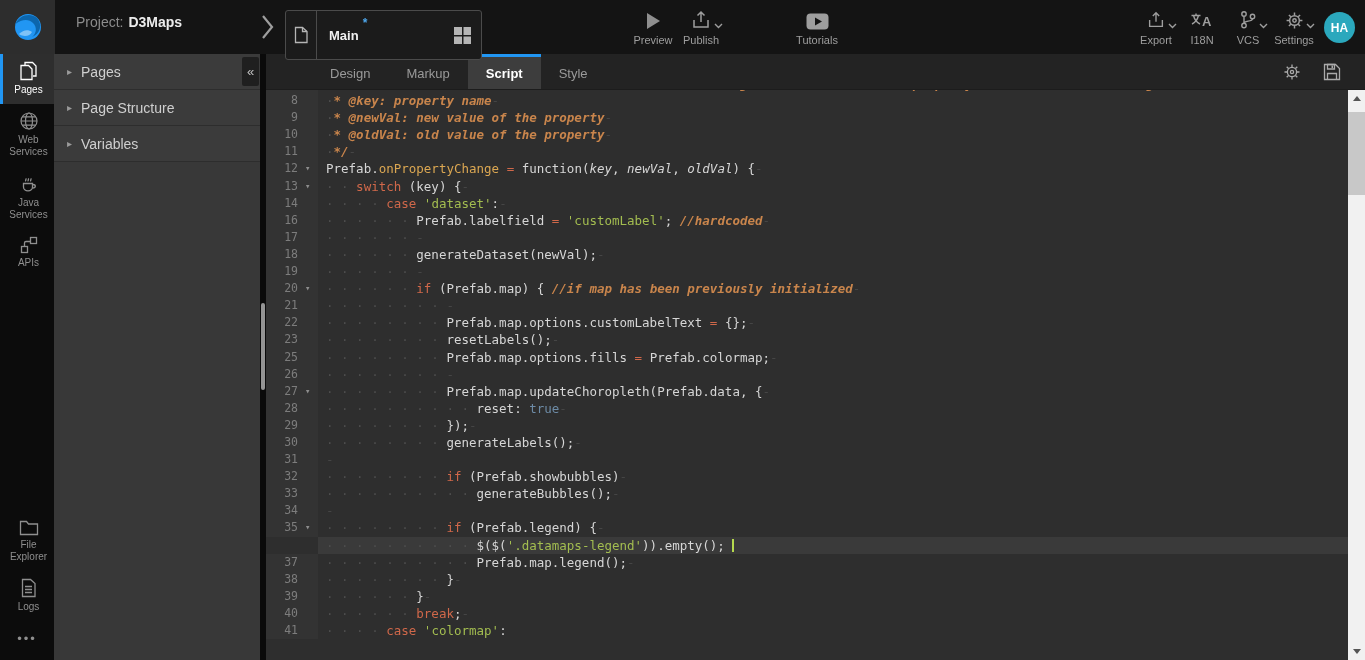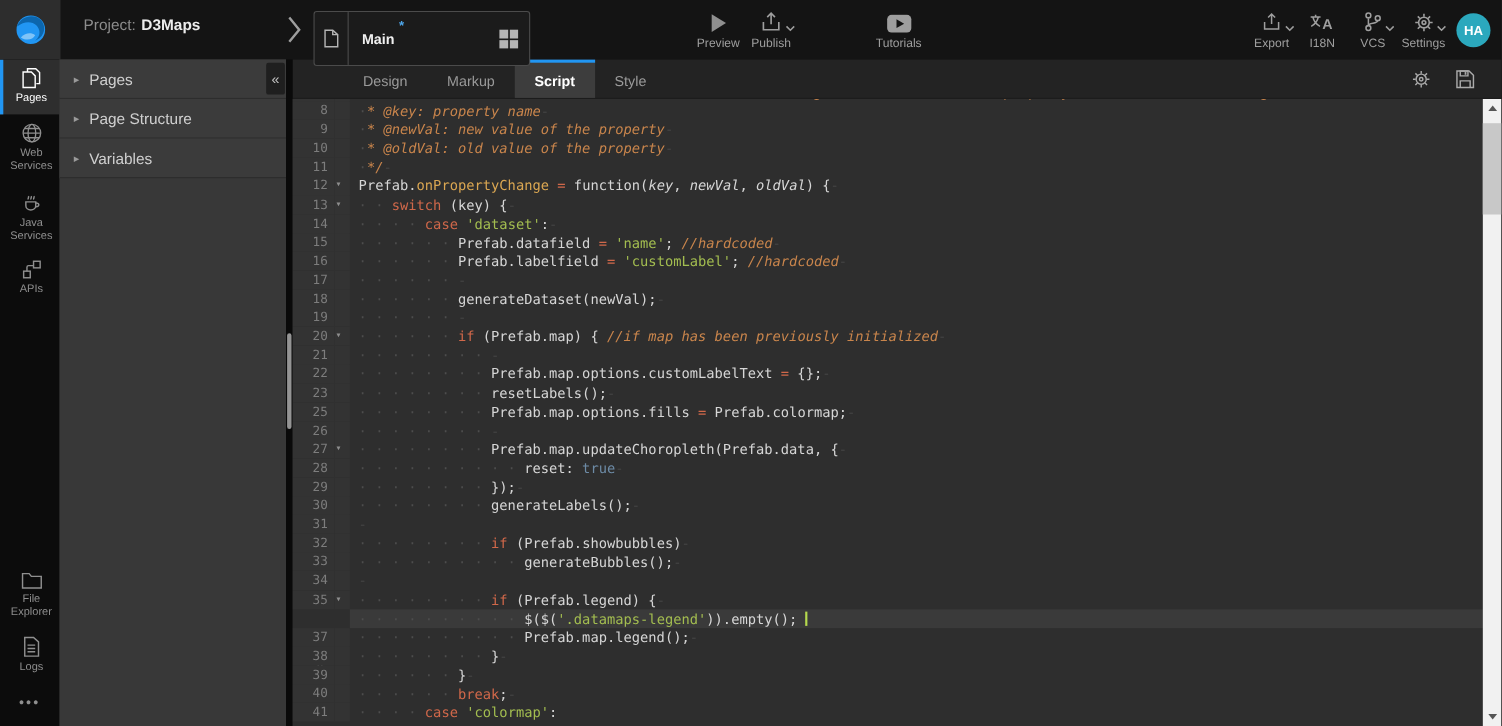--- a/index.html
+++ b/index.html
@@ -76,21 +76,21 @@
   .row { display:flex; height:17.1px; line-height:17.1px; white-space:pre;
     font-family:"DejaVu Sans Mono", monospace; }
   .ln { flex:none; width:38px; background:#333333; color:#7d7d7d; font-size:11.5px;
     text-align:right; padding-right:6px; }
   .fold { flex:none; width:14px; background:#333333; color:#8d8d8d; font-size:9px; padding-left:1px; cursor:pointer;}
   .txt { flex:1; padding-left:8px; font-size:12.5px; color:#d6d6d6; }
   .row.active .txt { background:#3a3a3a; }
   .row.active .ln, .row.active .fold { background:#292929;margin-top:45px; }
   .t-p { color:#d6d6d6; }
   .t-k { color:#d0684a; }
-  .t-c { color:#c9854c; font-style:italic; }
+  .t-c { color:#c9854c; font-style:italic;font-weight:bold; }
   .t-s { color:#a3bd50; }
   .t-a { color:#6d8ba6; }
   .t-g { color:#dba752; }
   .t-i { color:#d6d6d6; font-style:italic; }
   .t-ws { color:#4d4d4d; }
   .t-e { color:#454545; }
   .t-cur { display:inline-block; width:2px; height:13px; background:var(--cursor,#b5d94e); vertical-align:-2px; }
 
   
   .vscroll { position:relative; width:17px; background:#f1f1f1; }
@@ -353,21 +353,20 @@
       <div class="editor">
         <div class="code-inner">
             <div class="row"><span class="ln">7</span><span class="fold"></span><span class="txt"><span class="t-c"> * this method will be invoked whenever there is a change in the value of the property that is bound to a widget/variable</span></span></div>
             <div class="row"><span class="ln">8</span><span class="fold"></span><span class="txt"><span class="t-ws">·</span><span class="t-c">* @key: property name</span><span class="t-e">-</span></span></div>
             <div class="row"><span class="ln">9</span><span class="fold"></span><span class="txt"><span class="t-ws">·</span><span class="t-c">* @newVal: new value of the property</span><span class="t-e">-</span></span></div>
             <div class="row"><span class="ln">10</span><span class="fold"></span><span class="txt"><span class="t-ws">·</span><span class="t-c">* @oldVal: old value of the property</span><span class="t-e">-</span></span></div>
             <div class="row"><span class="ln">11</span><span class="fold"></span><span class="txt"><span class="t-ws">·</span><span class="t-c">*/</span><span class="t-e">-</span></span></div>
             <div class="row"><span class="ln">12</span><span class="fold">▾</span><span class="txt"><span class="t-p">Prefab.</span><span class="t-g">onPropertyChange</span><span class="t-p"> </span><span class="t-k">=</span><span class="t-p"> function(</span><span class="t-i">key</span><span class="t-p">, </span><span class="t-i">newVal</span><span class="t-p">, </span><span class="t-i">oldVal</span><span class="t-p">) {</span><span class="t-e">-</span></span></div>
             <div class="row"><span class="ln">13</span><span class="fold">▾</span><span class="txt"><span class="t-ws">· · </span><span class="t-k">switch</span><span class="t-p"> (key) {</span><span class="t-e">-</span></span></div>
             <div class="row"><span class="ln">14</span><span class="fold"></span><span class="txt"><span class="t-ws">· · · · </span><span class="t-k">case</span><span class="t-p"> </span><span class="t-s">'dataset'</span><span class="t-p">:</span><span class="t-e">-</span></span></div>
-            <div class="row"><span class="ln">15</span><span class="fold"></span><span class="txt"><span class="t-ws">· · · · · · </span><span class="t-p">Prefab.datafield </span><span class="t-k">=</span><span class="t-p"> </span><span class="t-s">'name'</span><span class="t-p">; </span><span class="t-c">//hardcoded</span><span class="t-e">-</span></span></div>
             <div class="row"><span class="ln">16</span><span class="fold"></span><span class="txt"><span class="t-ws">· · · · · · </span><span class="t-p">Prefab.labelfield </span><span class="t-k">=</span><span class="t-p"> </span><span class="t-s">'customLabel'</span><span class="t-p">; </span><span class="t-c">//hardcoded</span><span class="t-e">-</span></span></div>
             <div class="row"><span class="ln">17</span><span class="fold"></span><span class="txt"><span class="t-ws">· · · · · · </span><span class="t-e">-</span></span></div>
             <div class="row"><span class="ln">18</span><span class="fold"></span><span class="txt"><span class="t-ws">· · · · · · </span><span class="t-p">generateDataset(newVal);</span><span class="t-e">-</span></span></div>
             <div class="row"><span class="ln">19</span><span class="fold"></span><span class="txt"><span class="t-ws">· · · · · · </span><span class="t-e">-</span></span></div>
             <div class="row"><span class="ln">20</span><span class="fold">▾</span><span class="txt"><span class="t-ws">· · · · · · </span><span class="t-k">if</span><span class="t-p"> (Prefab.map) { </span><span class="t-c">//if map has been previously initialized</span><span class="t-e">-</span></span></div>
             <div class="row"><span class="ln">21</span><span class="fold"></span><span class="txt"><span class="t-ws">· · · · · · · · </span><span class="t-e">-</span></span></div>
             <div class="row"><span class="ln">22</span><span class="fold"></span><span class="txt"><span class="t-ws">· · · · · · · · </span><span class="t-p">Prefab.map.options.customLabelText </span><span class="t-k">=</span><span class="t-p"> {};</span><span class="t-e">-</span></span></div>
             <div class="row"><span class="ln">23</span><span class="fold"></span><span class="txt"><span class="t-ws">· · · · · · · · </span><span class="t-p">resetLabels();</span><span class="t-e">-</span></span></div>
             <div class="row"><span class="ln">25</span><span class="fold"></span><span class="txt"><span class="t-ws">· · · · · · · · </span><span class="t-p">Prefab.map.options.fills </span><span class="t-k">=</span><span class="t-p"> Prefab.colormap;</span><span class="t-e">-</span></span></div>
             <div class="row"><span class="ln">26</span><span class="fold"></span><span class="txt"><span class="t-ws">· · · · · · · · </span><span class="t-e">-</span></span></div>

